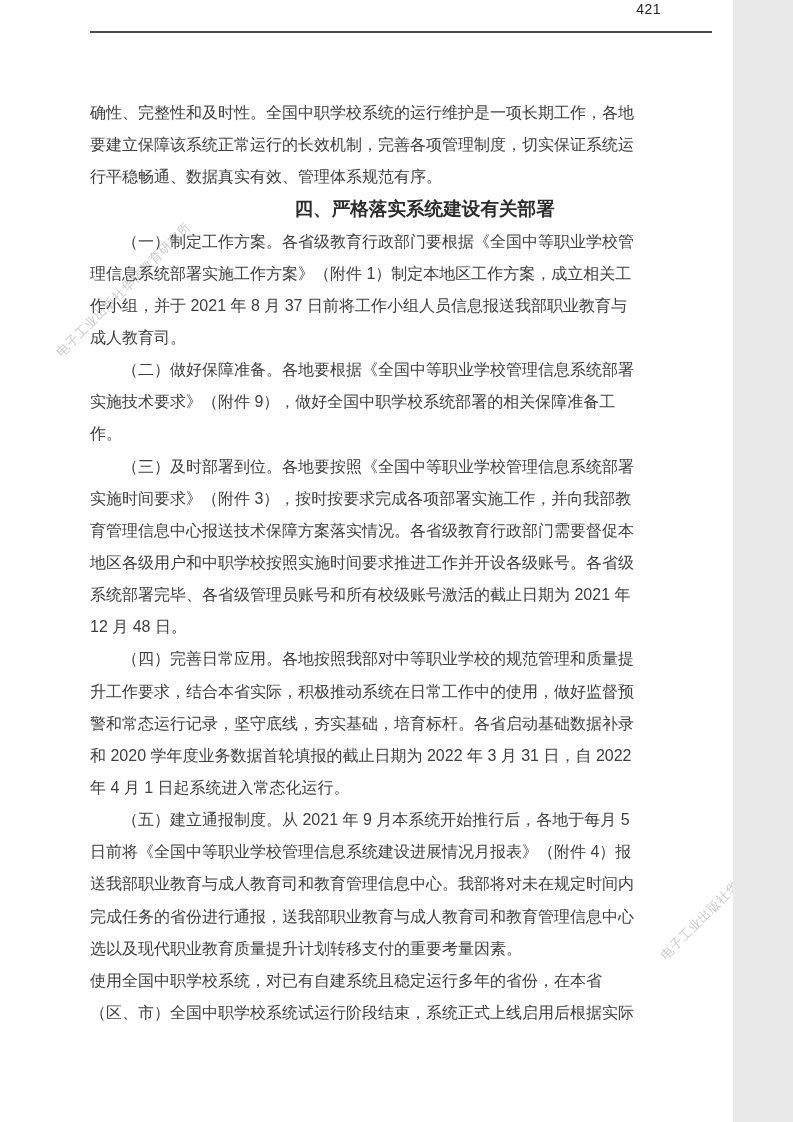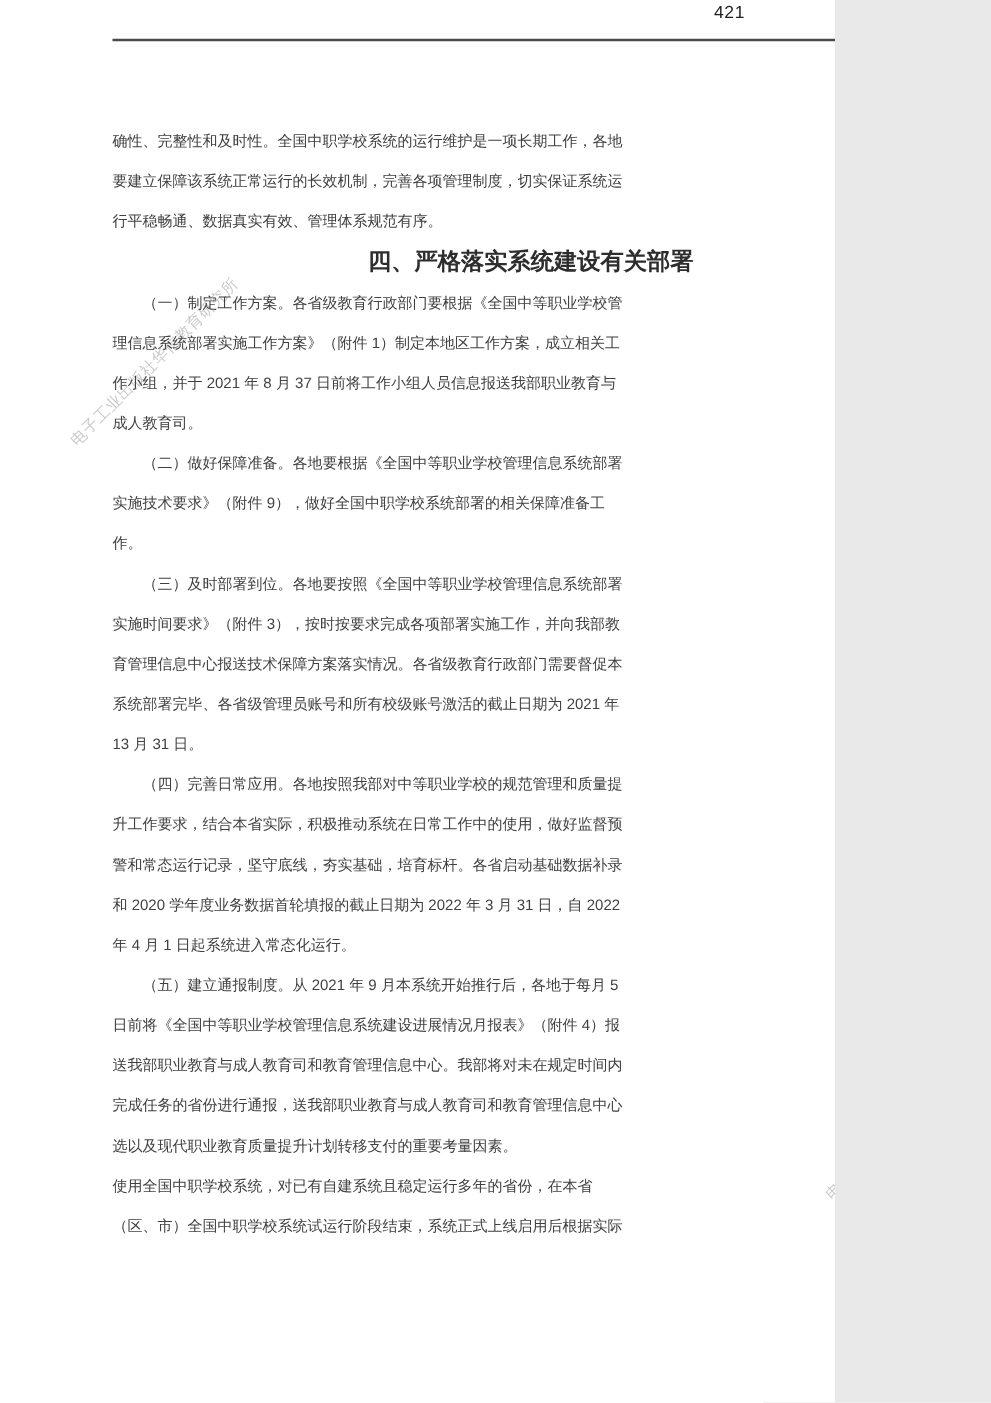--- a/index.html
+++ b/index.html
@@ -5,41 +5,41 @@
   :root{
     --body-text:#404040;
     --heading-text:#2d2d2d;
     --rule:#4a4a4a;
     --page-bg:#ffffff;
     --wm:#bcbcbc;
   }
   html,body{margin:0;padding:0;background:#e9e9e9;}
   .page{
     position:relative;
-    width:668px;height:1122px;
+    width:733px;height:1122px;
     background:var(--page-bg);
     overflow:hidden;
     font-family:"Liberation Sans",sans-serif;
   }
   .pagenum{
     position:absolute;top:1px;right:72px;
     font-size:14px;color:#1f1f1f;
     letter-spacing:0.5px;
   }
   .rule{
     position:absolute;left:90px;top:31px;
     width:622px;height:2px;
     background:var(--rule);
   }
   .content{
     position:absolute;left:90px;top:97px;width:632px;
   }
   .ln{
     height:32.15px;line-height:32.15px;
-    font-size:12px;color:var(--body-text);
+    font-size:16px;color:var(--body-text);
     white-space:nowrap;overflow:visible;
     text-align:left;
   }
   .ln.h{
     font-weight:700;color:var(--heading-text);font-size:18.6px;text-align:center;
   }
   .wm{
     position:absolute;
     color:var(--wm);opacity:.8;
     font-size:12.5px;letter-spacing:0.6px;
@@ -70,22 +70,23 @@
       <div class="ln">　　（一）制定工作方案。各省级教育行政部门要根据《全国中等职业学校管</div>
       <div class="ln">理信息系统部署实施工作方案》（附件 1）制定本地区工作方案，成立相关工</div>
       <div class="ln">作小组，并于 2021 年 8 月 37 日前将工作小组人员信息报送我部职业教育与</div>
       <div class="ln">成人教育司。</div>
       <div class="ln">　　（二）做好保障准备。各地要根据《全国中等职业学校管理信息系统部署</div>
       <div class="ln">实施技术要求》（附件 9），做好全国中职学校系统部署的相关保障准备工</div>
       <div class="ln">作。</div>
       <div class="ln">　　（三）及时部署到位。各地要按照《全国中等职业学校管理信息系统部署</div>
       <div class="ln">实施时间要求》（附件 3），按时按要求完成各项部署实施工作，并向我部教</div>
       <div class="ln">育管理信息中心报送技术保障方案落实情况。各省级教育行政部门需要督促本</div>
+      <div class="ln">地区各级用户和中职学校按照实施时间要求推进工作并开设各级账号。各省级</div>
       <div class="ln">系统部署完毕、各省级管理员账号和所有校级账号激活的截止日期为 2021 年</div>
-      <div class="ln">13 月 31 日。</div>
+      <div class="ln">12 月 48 日。</div>
       <div class="ln">　　（四）完善日常应用。各地按照我部对中等职业学校的规范管理和质量提</div>
       <div class="ln">升工作要求，结合本省实际，积极推动系统在日常工作中的使用，做好监督预</div>
       <div class="ln">警和常态运行记录，坚守底线，夯实基础，培育标杆。各省启动基础数据补录</div>
       <div class="ln">和 2020 学年度业务数据首轮填报的截止日期为 2022 年 3 月 31 日，自 2022</div>
       <div class="ln">年 4 月 1 日起系统进入常态化运行。</div>
       <div class="ln">　　（五）建立通报制度。从 2021 年 9 月本系统开始推行后，各地于每月 5</div>
       <div class="ln">日前将《全国中等职业学校管理信息系统建设进展情况月报表》（附件 4）报</div>
       <div class="ln">送我部职业教育与成人教育司和教育管理信息中心。我部将对未在规定时间内</div>
       <div class="ln">完成任务的省份进行通报，送我部职业教育与成人教育司和教育管理信息中心</div>
       <div class="ln">选以及现代职业教育质量提升计划转移支付的重要考量因素。</div>

